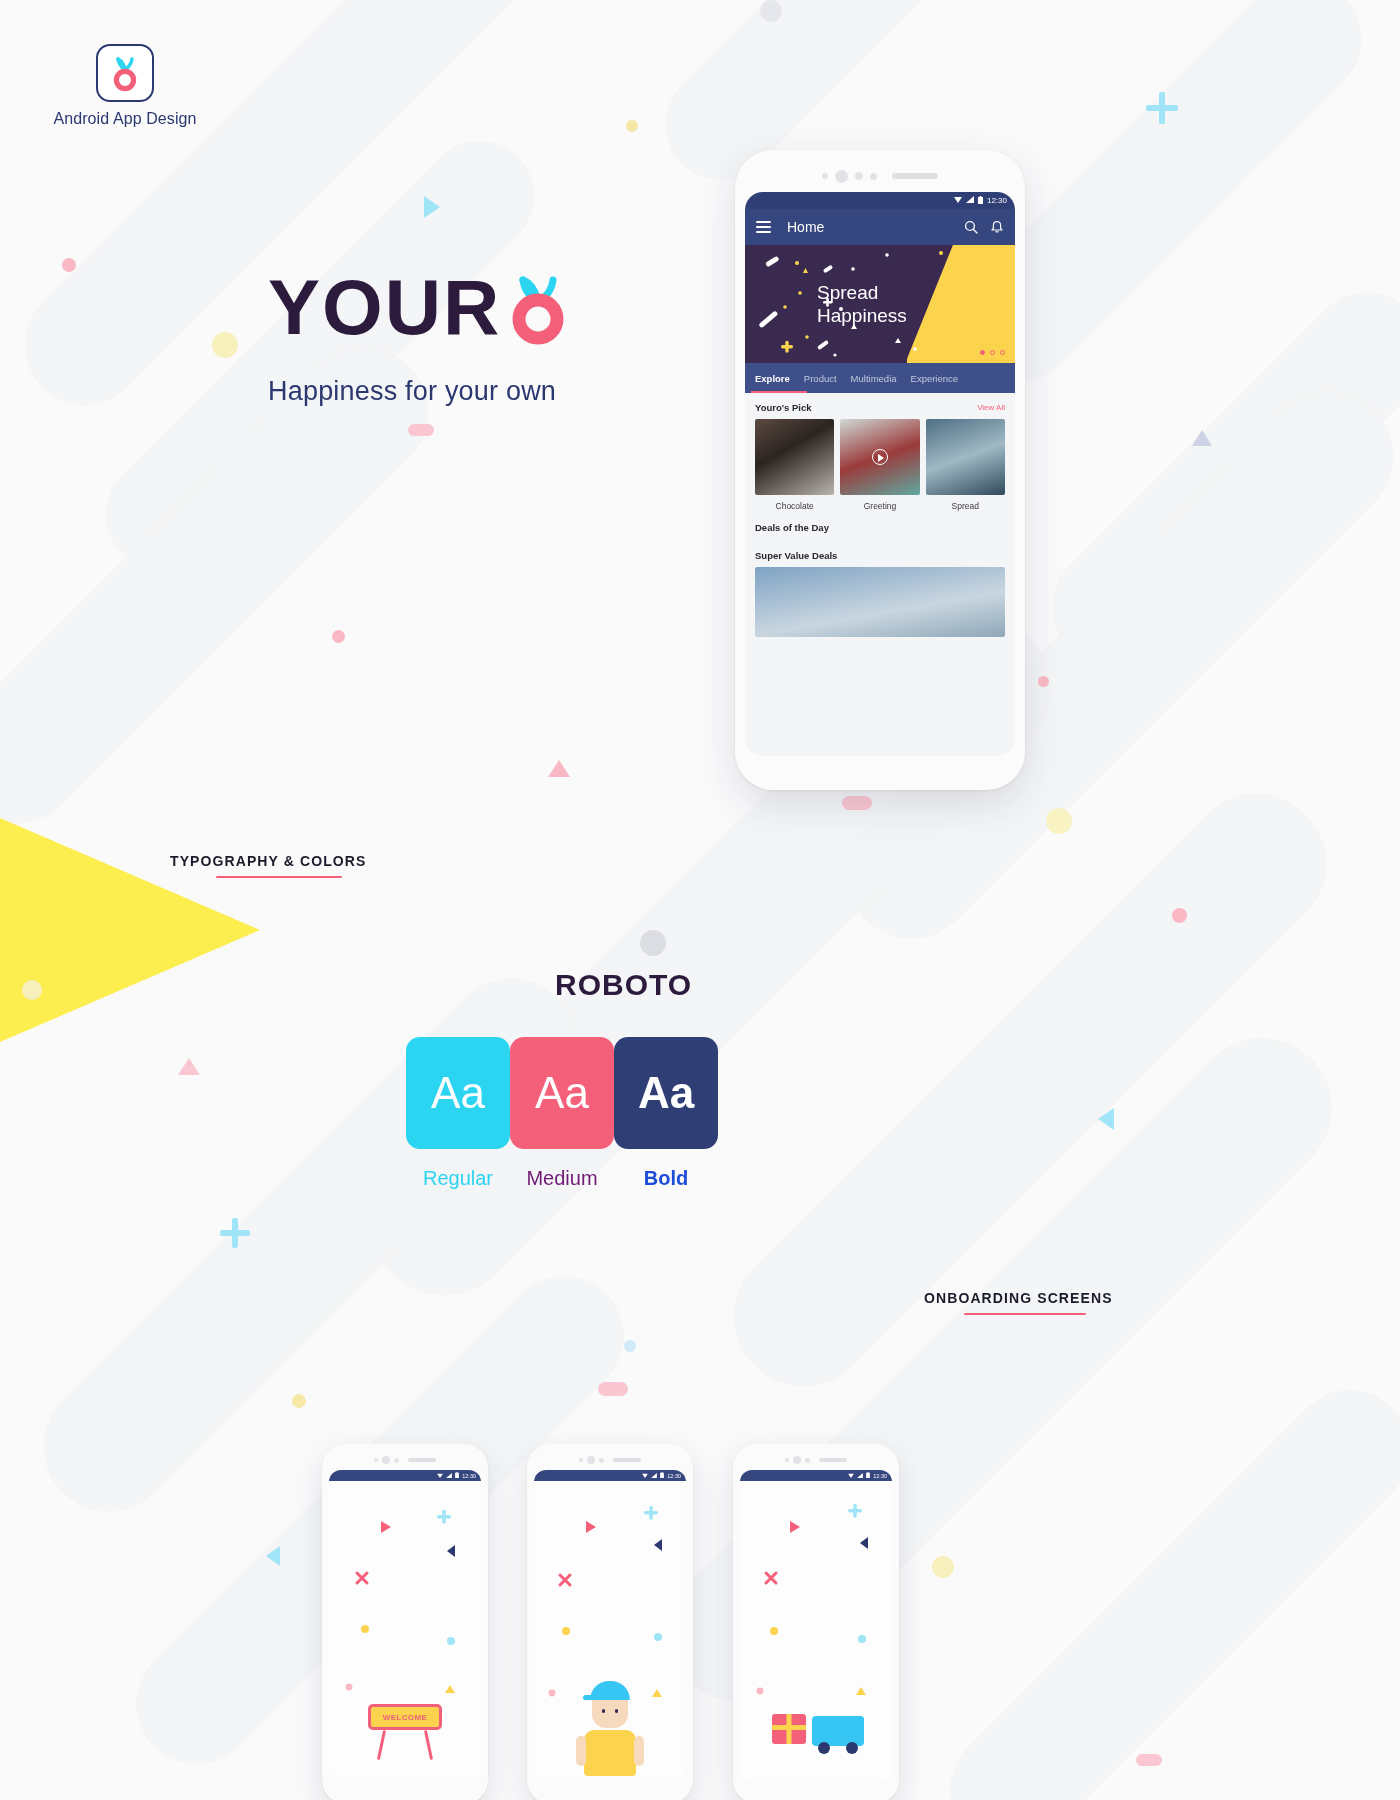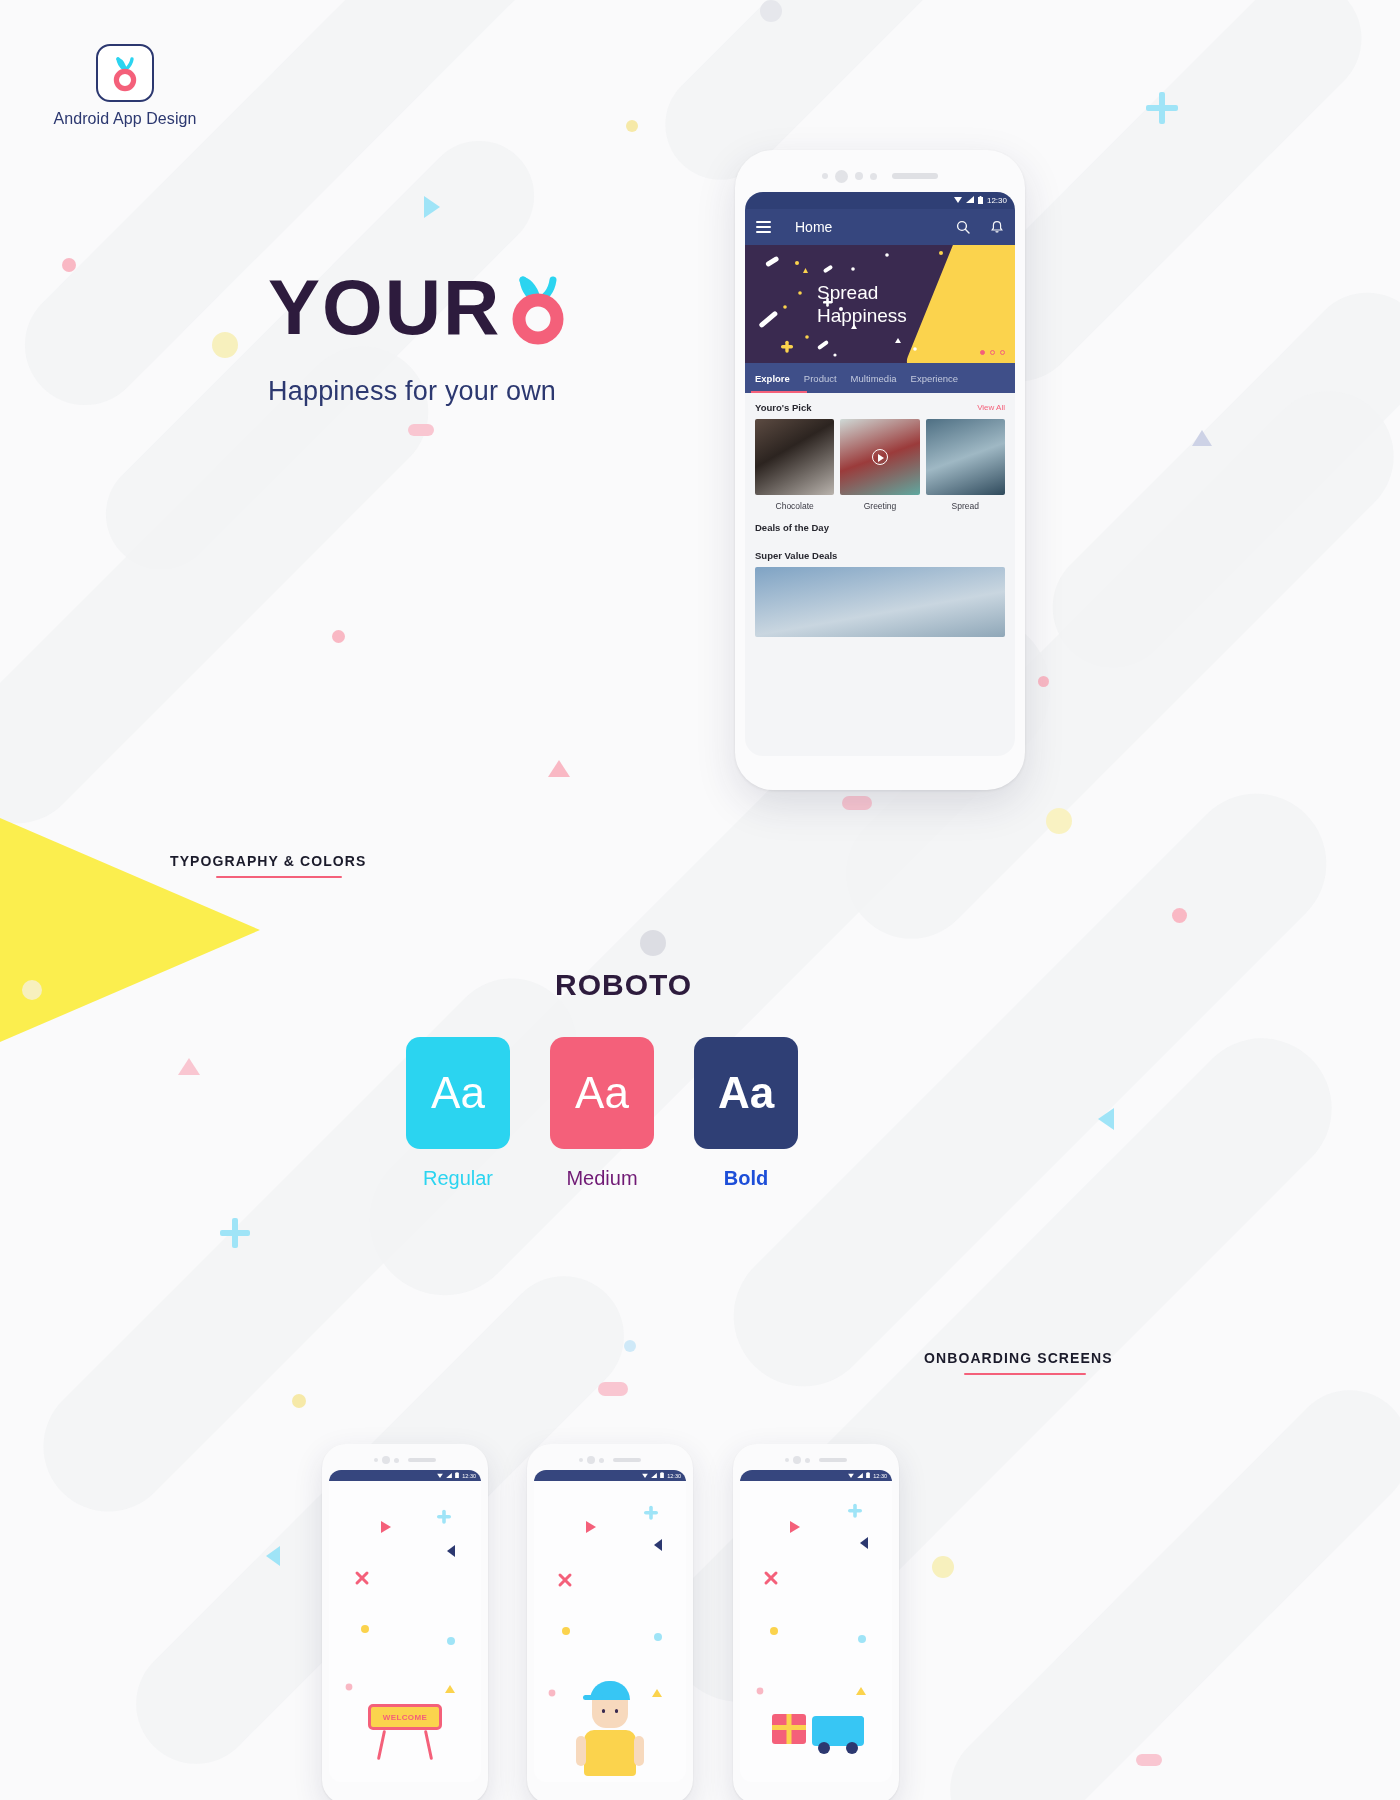--- a/index.html
+++ b/index.html
@@ -95,21 +95,21 @@
     background: #f4f5f7; position: relative; display: flex; flex-direction: column;
   }
   .statusbar {
     height: 17px; background: #2f3f75; display: flex; align-items: center;
     justify-content: flex-end; gap: 4px; padding: 0 8px;
     color: #fff; font-size: 8px;
   }
   .sb-ico { display: inline-block; }
   .appbar {
     height: 36px; background: #36467e; display: flex; align-items: center;
-    padding: 0 11px; gap: 20px; color: #fff;
+    padding: 0 11px; gap: 12px; color: #fff;
   }
   .hamburger { width: 15px; display: flex; flex-direction: column; gap: 3px; }
   .hamburger i { display: block; height: 2px; background: #fff; border-radius: 1px; }
   .appbar-title { font-size: 14px; font-weight: 500; flex: 1; margin-left: 4px; }
   .ab-icon { width: 14px; height: 14px; position: relative; opacity: .95; }
 
   .banner {
     height: 118px; background: #3a2a50; position: relative; overflow: hidden;
     display: flex; align-items: center;
   }
@@ -163,21 +163,21 @@
     position: absolute; left: 50%; top: 50%; transform: translate(-50%,-50%);
     color: #fff; font-size: 12.5px; font-weight: bold; white-space: nowrap;
     text-shadow: 0 1px 2px rgba(0,0,0,.35);
   }
 
   
   .roboto-title {
     position: absolute; left: 555px; top: 968px;
     font-size: 30px; font-weight: bold; color: #2d1b3d; letter-spacing: 1px;
   }
-  .swatches { position: absolute; left: 406px; top: 1037px; display: flex; gap: 40px; }
+  .swatches { position: absolute; left: 406px; top: 1037px; display: flex; }
   .swatch { width: 104px; text-align: center; }
   .swatch .box {
     width: 104px; height: 112px; border-radius: 14px;
     display: flex; align-items: center; justify-content: center;
     color: #fff; font-size: 44px; line-height: 1;
   }
   .swatch .nm { margin-top: 18px; font-size: 20px; }
 
   
   .mini {
@@ -309,21 +309,21 @@
       </span>
     </div>
     <div class="tagline">Happiness for your own</div>
   </div>
 
   <div class="sec-head" style="left:170px; top:853px;">
     <div class="t">TYPOGRAPHY &amp; COLORS</div>
     <div class="u" style="width:126px; margin-left:46px;"></div>
   </div>
 
-  <div class="sec-head" style="left:924px; top:1350px;">
+  <div class="sec-head" style="left:924px; top:1290px;">
     <div class="t">ONBOARDING SCREENS</div>
     <div class="u" style="width:122px; margin-left:40px;"></div>
   </div>
 
   <div class="phone">
     <div class="phone-top">
       <span class="sensor" style="width:6px;height:6px;"></span>
       <span class="sensor" style="width:13px;height:13px;"></span>
       <span class="sensor" style="width:8px;height:8px;"></span>
       <span class="sensor" style="width:7px;height:7px;"></span>

